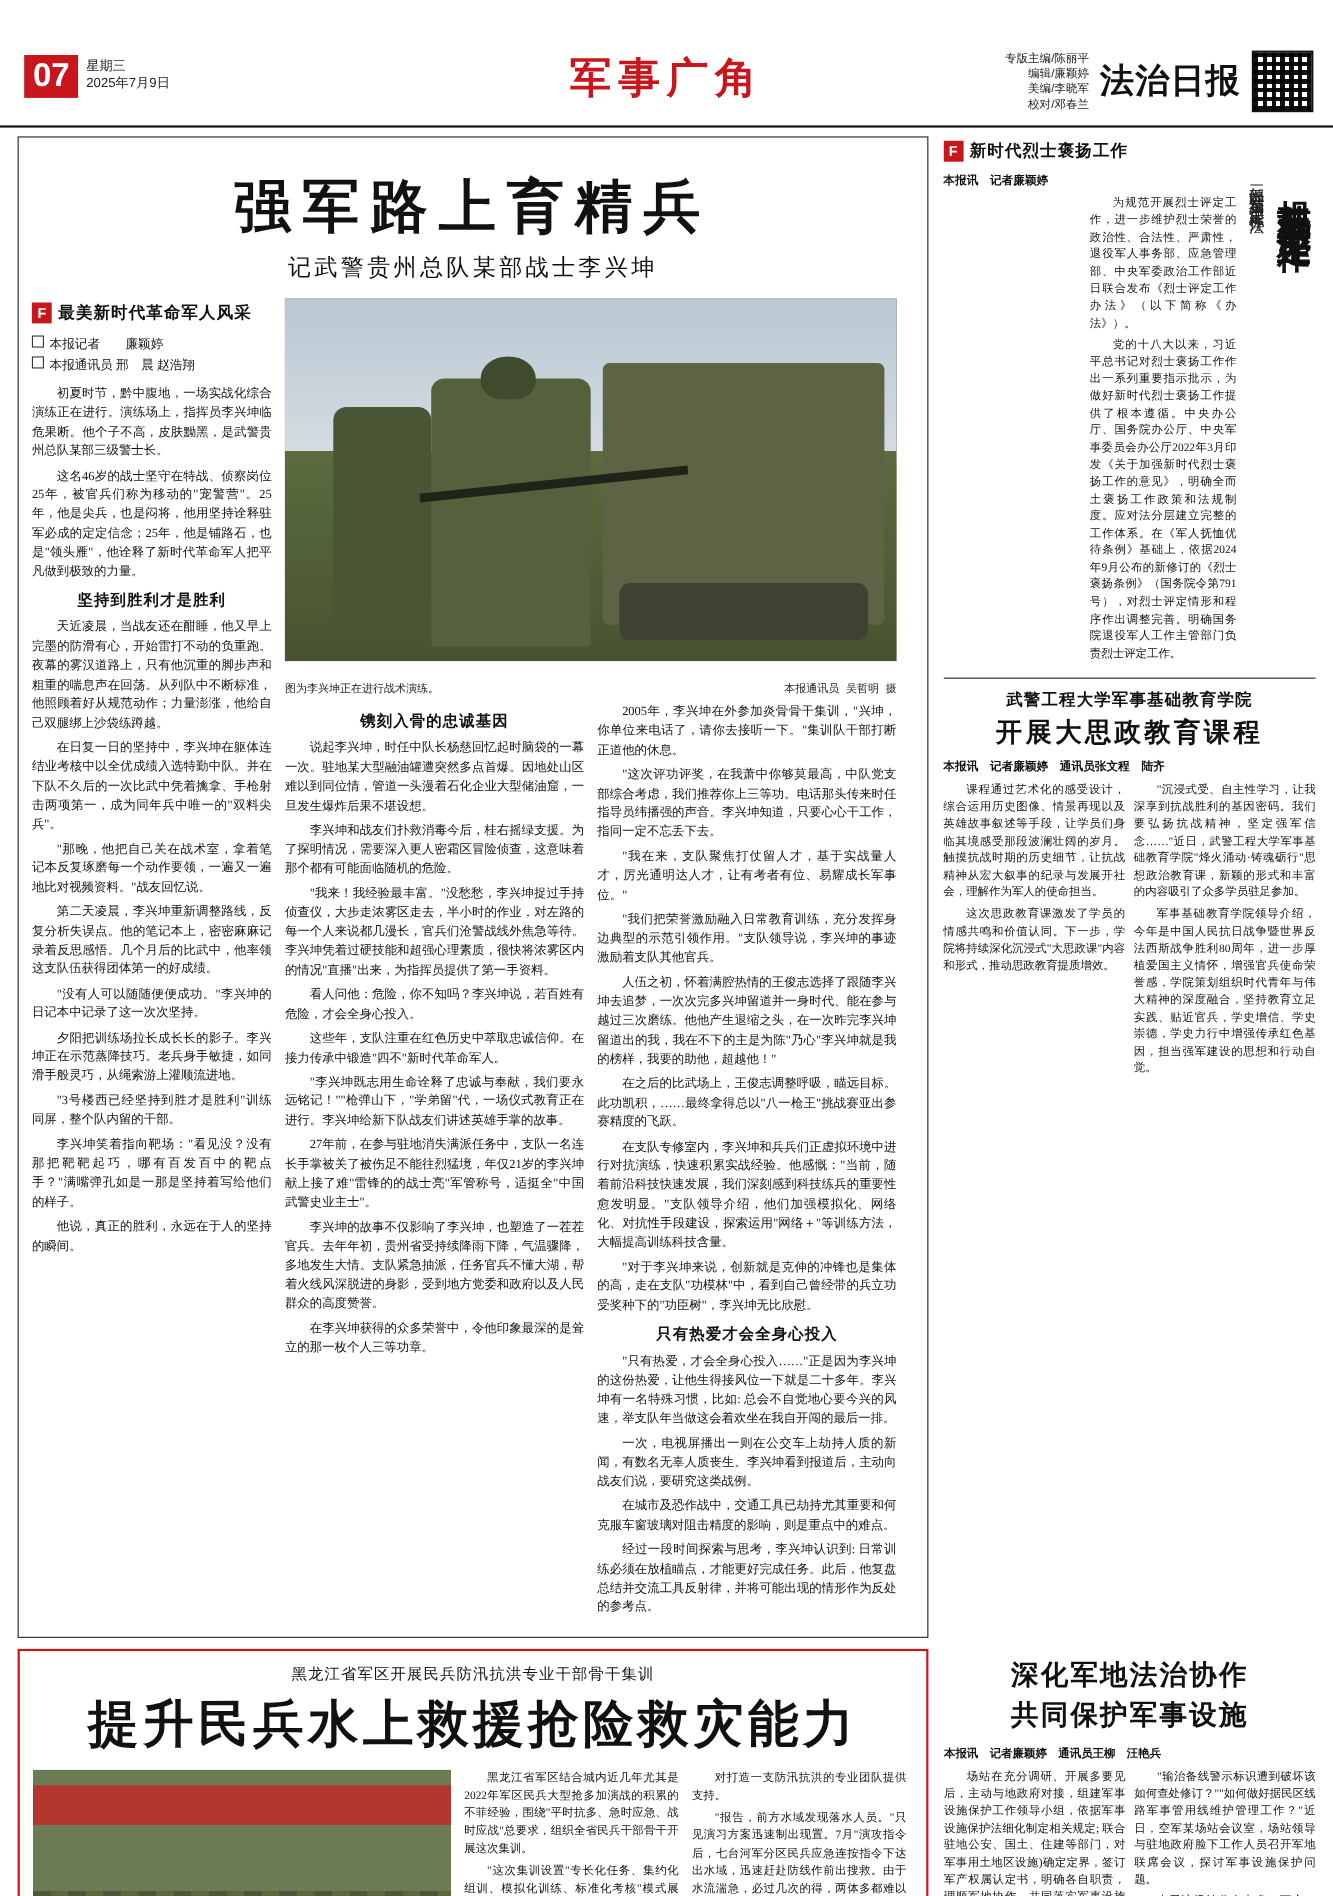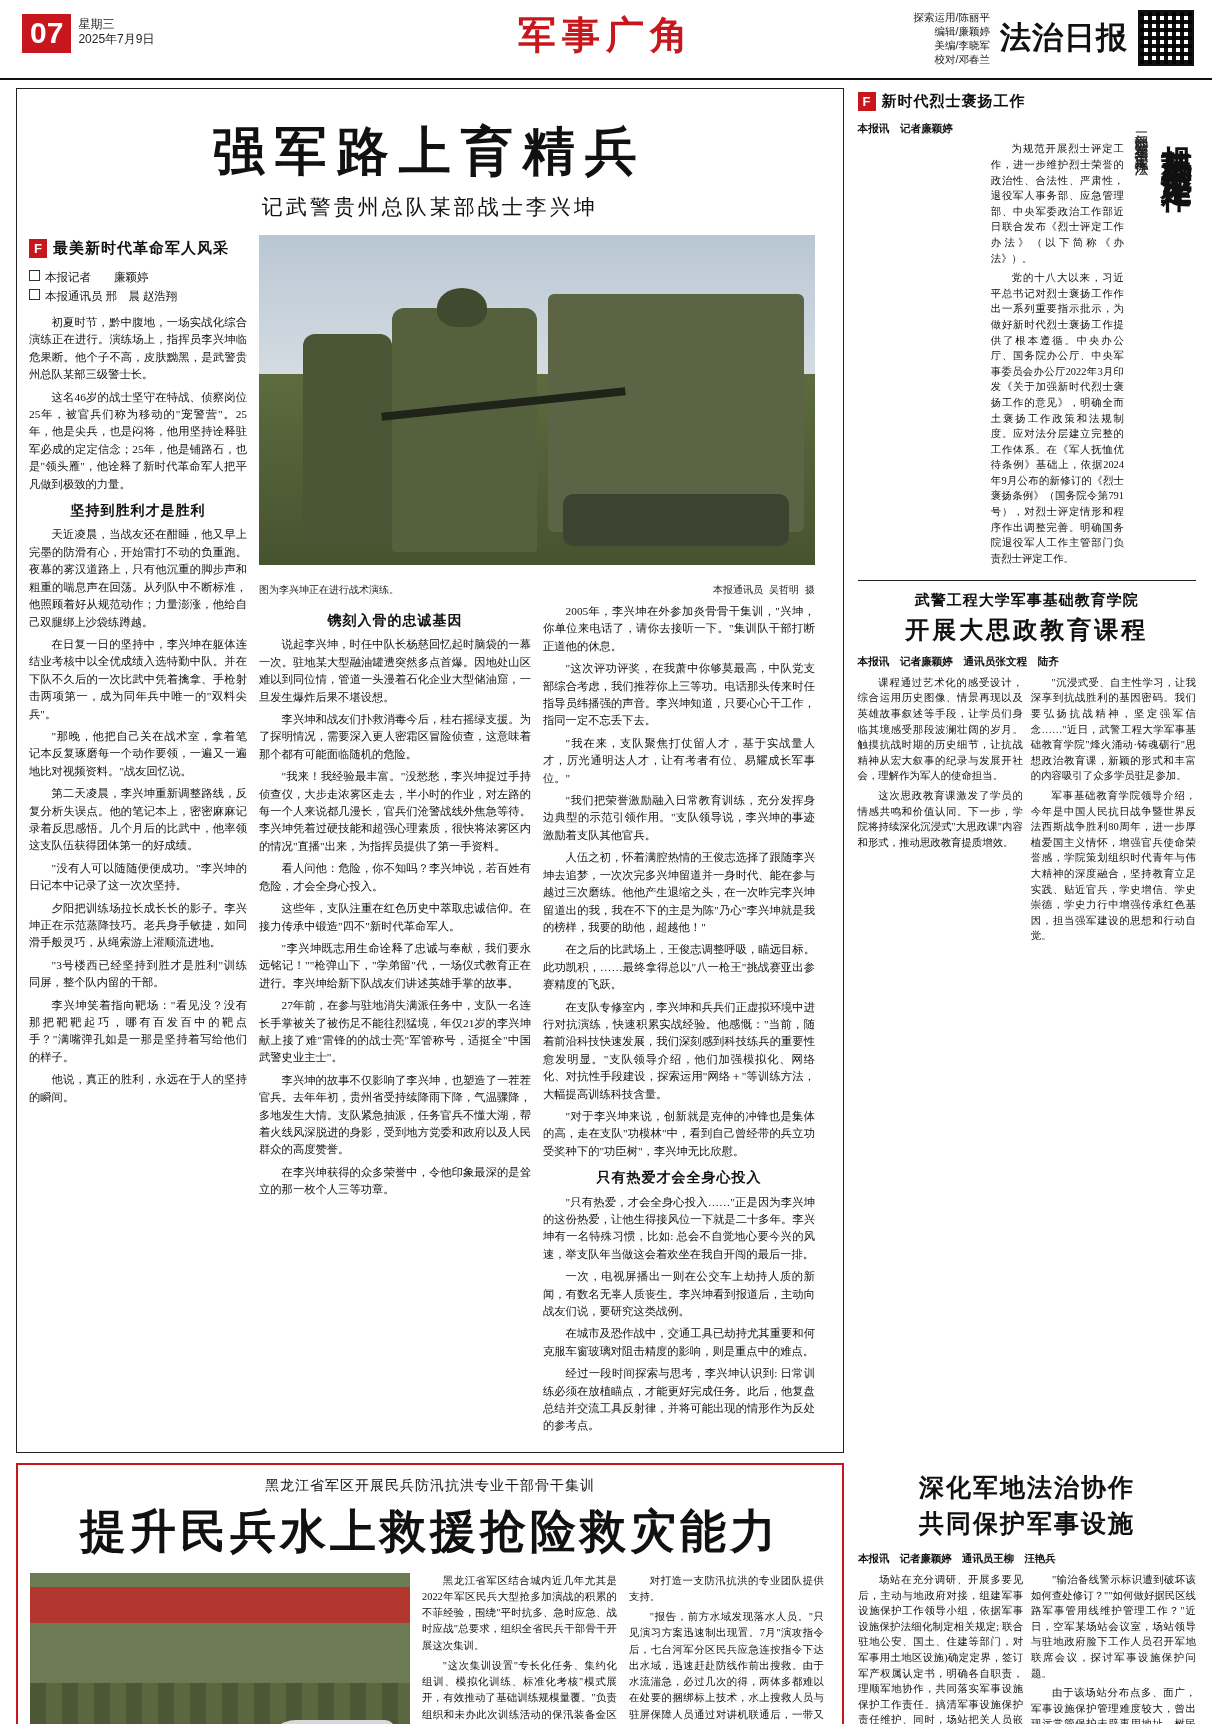--- a/index.html
+++ b/index.html
@@ -1,21 +1,21 @@
 <!DOCTYPE html>
 <html><head>
 <meta charset="utf-8">
 <style>
   html,body{margin:0;padding:0;}
   body{
     width:1212px;height:1724px;background:#fff;
     font-family:"Liberation Serif","DejaVu Serif",serif;
     color:#111;overflow:hidden;position:relative;
   }
-  .page{position:relative;width:1212px;height:1267px;}
+  .page{position:relative;width:1212px;height:1267px;margin-top:36px;}
 
   
   .masthead{position:relative;height:78px;border-bottom:2px solid #111;}
   .mh-left{position:absolute;left:22px;top:14px;display:flex;align-items:flex-start;gap:7px;}
   .pagenum{background:#c8161d;color:#fff;font-family:"Liberation Sans",sans-serif;font-weight:bold;font-size:30px;line-height:30px;padding:4px 8px 5px 8px;}
   .mh-date{font-family:"Liberation Sans",sans-serif;font-size:12px;line-height:15px;color:#222;padding-top:3px;}
   .mh-title{position:absolute;left:0;right:0;top:10px;text-align:center;font-family:"Liberation Serif",serif;font-weight:bold;font-size:38px;letter-spacing:6px;color:#c8161d;}
   .mh-right{position:absolute;right:18px;top:10px;display:flex;align-items:center;gap:10px;}
   .mh-credits{font-family:"Liberation Sans",sans-serif;font-size:10.5px;line-height:14px;text-align:right;color:#222;}
   .mh-brand{font-family:"Liberation Serif",serif;font-weight:bold;font-size:31px;letter-spacing:1px;color:#111;}
@@ -97,21 +97,21 @@
     <div class="mh-left">
       <div class="pagenum">07</div>
       <div class="mh-date">
         <div>星期三</div>
         <div>2025年7月9日</div>
       </div>
     </div>
     <div class="mh-title">军事广角</div>
     <div class="mh-right">
       <div class="mh-credits">
-        <div>探索运用/陈丽平</div>
+        <div>专版主编/陈丽平</div>
         <div>编辑/廉颖婷</div>
         <div>美编/李晓军</div>
         <div>校对/邓春兰</div>
       </div>
       <div class="mh-brand">法治日报</div>
       <div class="qr"></div>
     </div>
   </div>
 
   <div class="cols">

